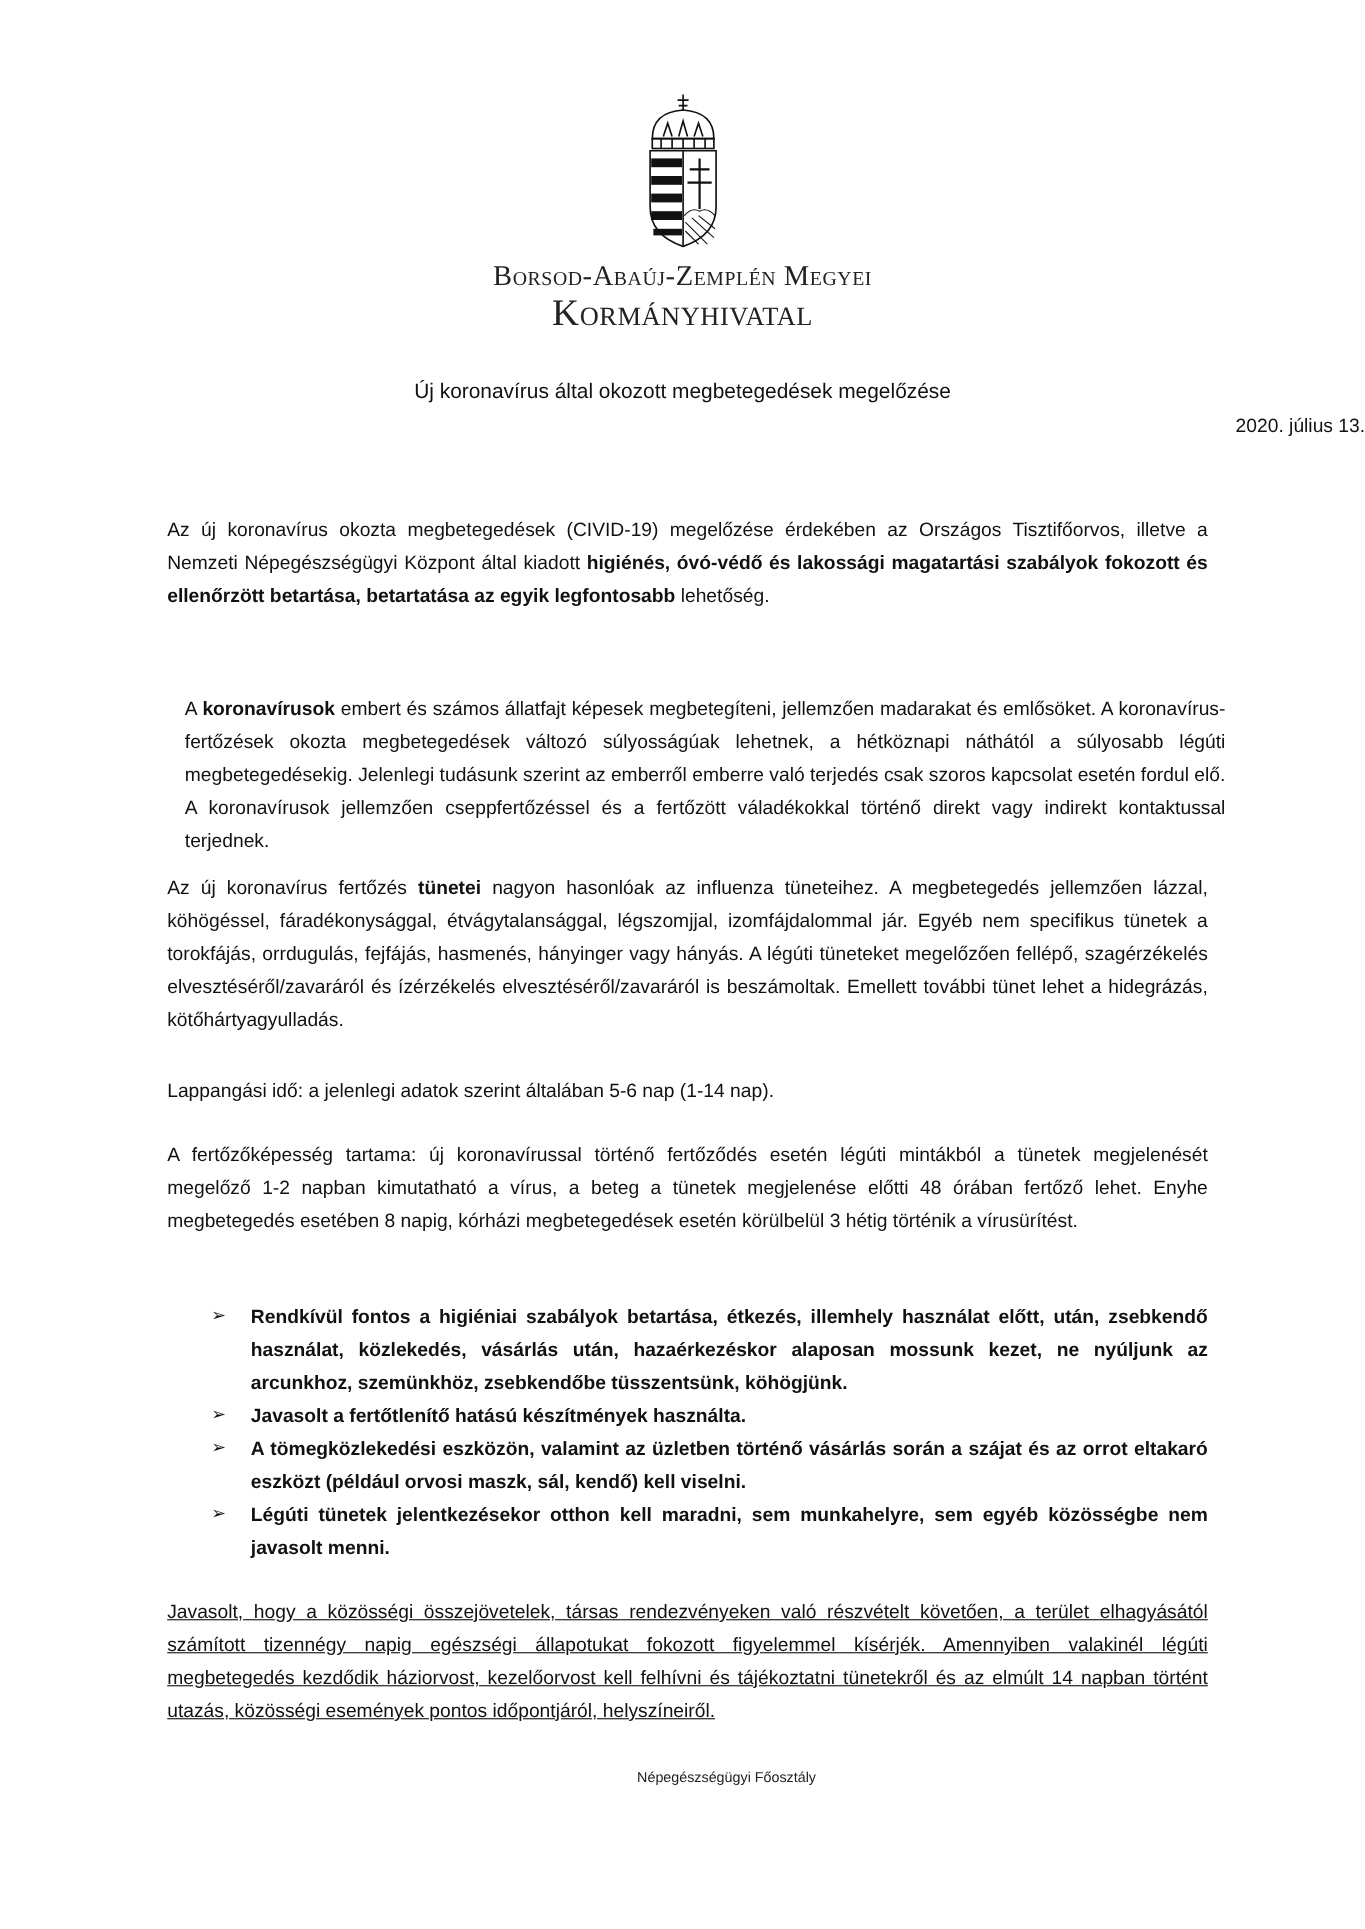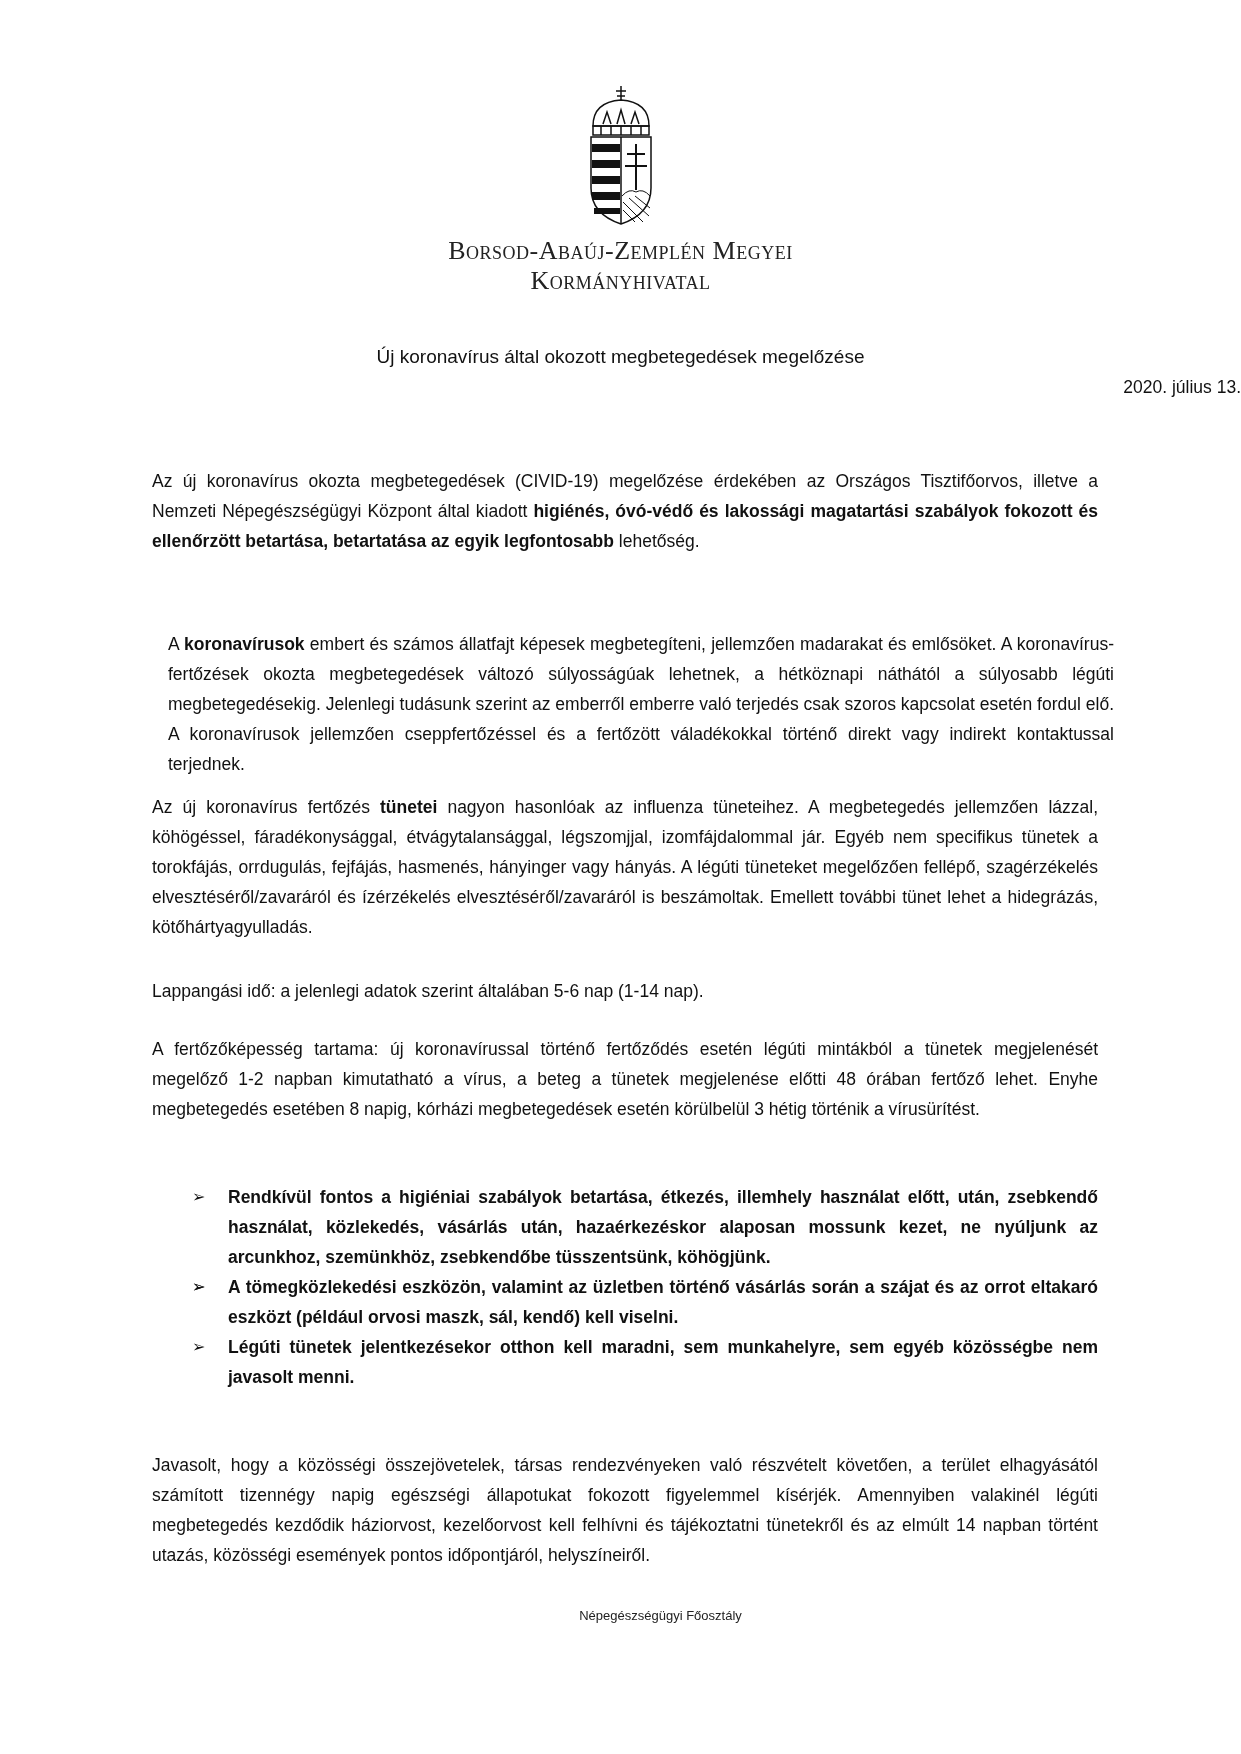--- a/index.html
+++ b/index.html
@@ -1,34 +1,34 @@
 <!DOCTYPE html>
 <html><head>
 <meta charset="utf-8">
 <style>
   html, body { margin: 0; padding: 0; background: #ffffff; }
   body { width: 1241px; height: 1754px; position: relative; overflow: hidden; color: #111; font-family: "Liberation Sans", sans-serif; }
   .page { position: absolute; left: 0; top: 0; width: 1241px; height: 1754px; background: #fff; }
   .crest { position: absolute; left: 583px; top: 84px; width: 76px; height: 142px; }
   .org { position: absolute; left: 0; width: 1241px; text-align: center; font-family: "Liberation Serif", serif; color: #222; letter-spacing: 0.5px; }
   .org1 { top: 236px; font-size: 26px; font-variant: small-caps; }
-  .org2 { top: 266px; font-size: 26px; font-variant: small-caps; }
+  .org2 { top: 266px; font-size: 34px; font-variant: small-caps; }
   .title { position: absolute; left: 0; width: 1241px; text-align: center; font-size: 19px; top: 346px; }
   .date { position: absolute; left: 0; width: 1241px; text-align: right; font-size: 17.5px; top: 377px; }
   .para { position: absolute; left: 152px; width: 946px; font-size: 17.5px; line-height: 30px; text-align: justify; text-align-last: left; }
   .para b { font-weight: bold; }
   .p1 { top: 466px; }
   .p2 { top: 613px; }
   .p3 { top: 792px; }
   .p4 { top: 976px; }
   .p5 { top: 1034px; }
   .bullets { position: absolute; left: 192px; width: 906px; top: 1182px; margin: 0; padding: 0; list-style: none; }
   .bullets li { position: relative; padding-left: 36px; font-size: 17.5px; line-height: 30px; font-weight: bold; text-align: justify; text-align-last: left; margin-bottom: 0; }
   .bullets .arrow { position: absolute; left: 0; top: 0; font-weight: normal; font-size: 16px; }
-  .p6 { top: 1450px; }
+  .p6 { top: 1450px; text-decoration: underline; }
   .footer { position: absolute; left: 0; width: 1241px; text-align: center; font-size: 13px; color: #222; }
   .f1 { top: 1608px; padding-left: 40px; }
   .f2 { top: 1626px; }
 </style>
 </head>
 <body>
 
 <div class="page">
 
   <svg class="crest" viewBox="0 0 76 142" xmlns="http://www.w3.org/2000/svg">
@@ -99,20 +99,21 @@
     <span>A fertőzőképesség tartama: új koronavírussal történő fertőződés esetén légúti mintákból a tünetek megjelenését megelőző 1-2 napban kimutatható a vírus, a beteg a tünetek megjelenése előtti 48 órában fertőző lehet. Enyhe megbetegedés esetében 8 napig, kórházi megbetegedések esetén körülbelül 3 hétig történik a vírusürítést.</span>
   </p>
 
   <ul class="bullets">
     <li style="margin-bottom:0">
       <span class="arrow">➢</span>
       <span>Rendkívül fontos a higiéniai szabályok betartása, étkezés, illemhely használat előtt, után, zsebkendő használat, közlekedés, vásárlás után, hazaérkezéskor alaposan mossunk kezet, ne nyúljunk az arcunkhoz, szemünkhöz, zsebkendőbe tüsszentsünk, köhögjünk.</span>
     </li>
     <li style="margin-top:0">
       <span class="arrow">➢</span>
+      <span>Javasolt a fertőtlenítő hatású készítmények használta.</span>
     </li>
     <li>
       <span class="arrow">➢</span>
       <span>A tömegközlekedési eszközön, valamint az üzletben történő vásárlás során a szájat és az orrot eltakaró eszközt (például orvosi maszk, sál, kendő) kell viselni.</span>
     </li>
     <li>
       <span class="arrow">➢</span>
       <span>Légúti tünetek jelentkezésekor otthon kell maradni, sem munkahelyre, sem egyéb közösségbe nem javasolt menni.</span>
     </li>
   </ul>

